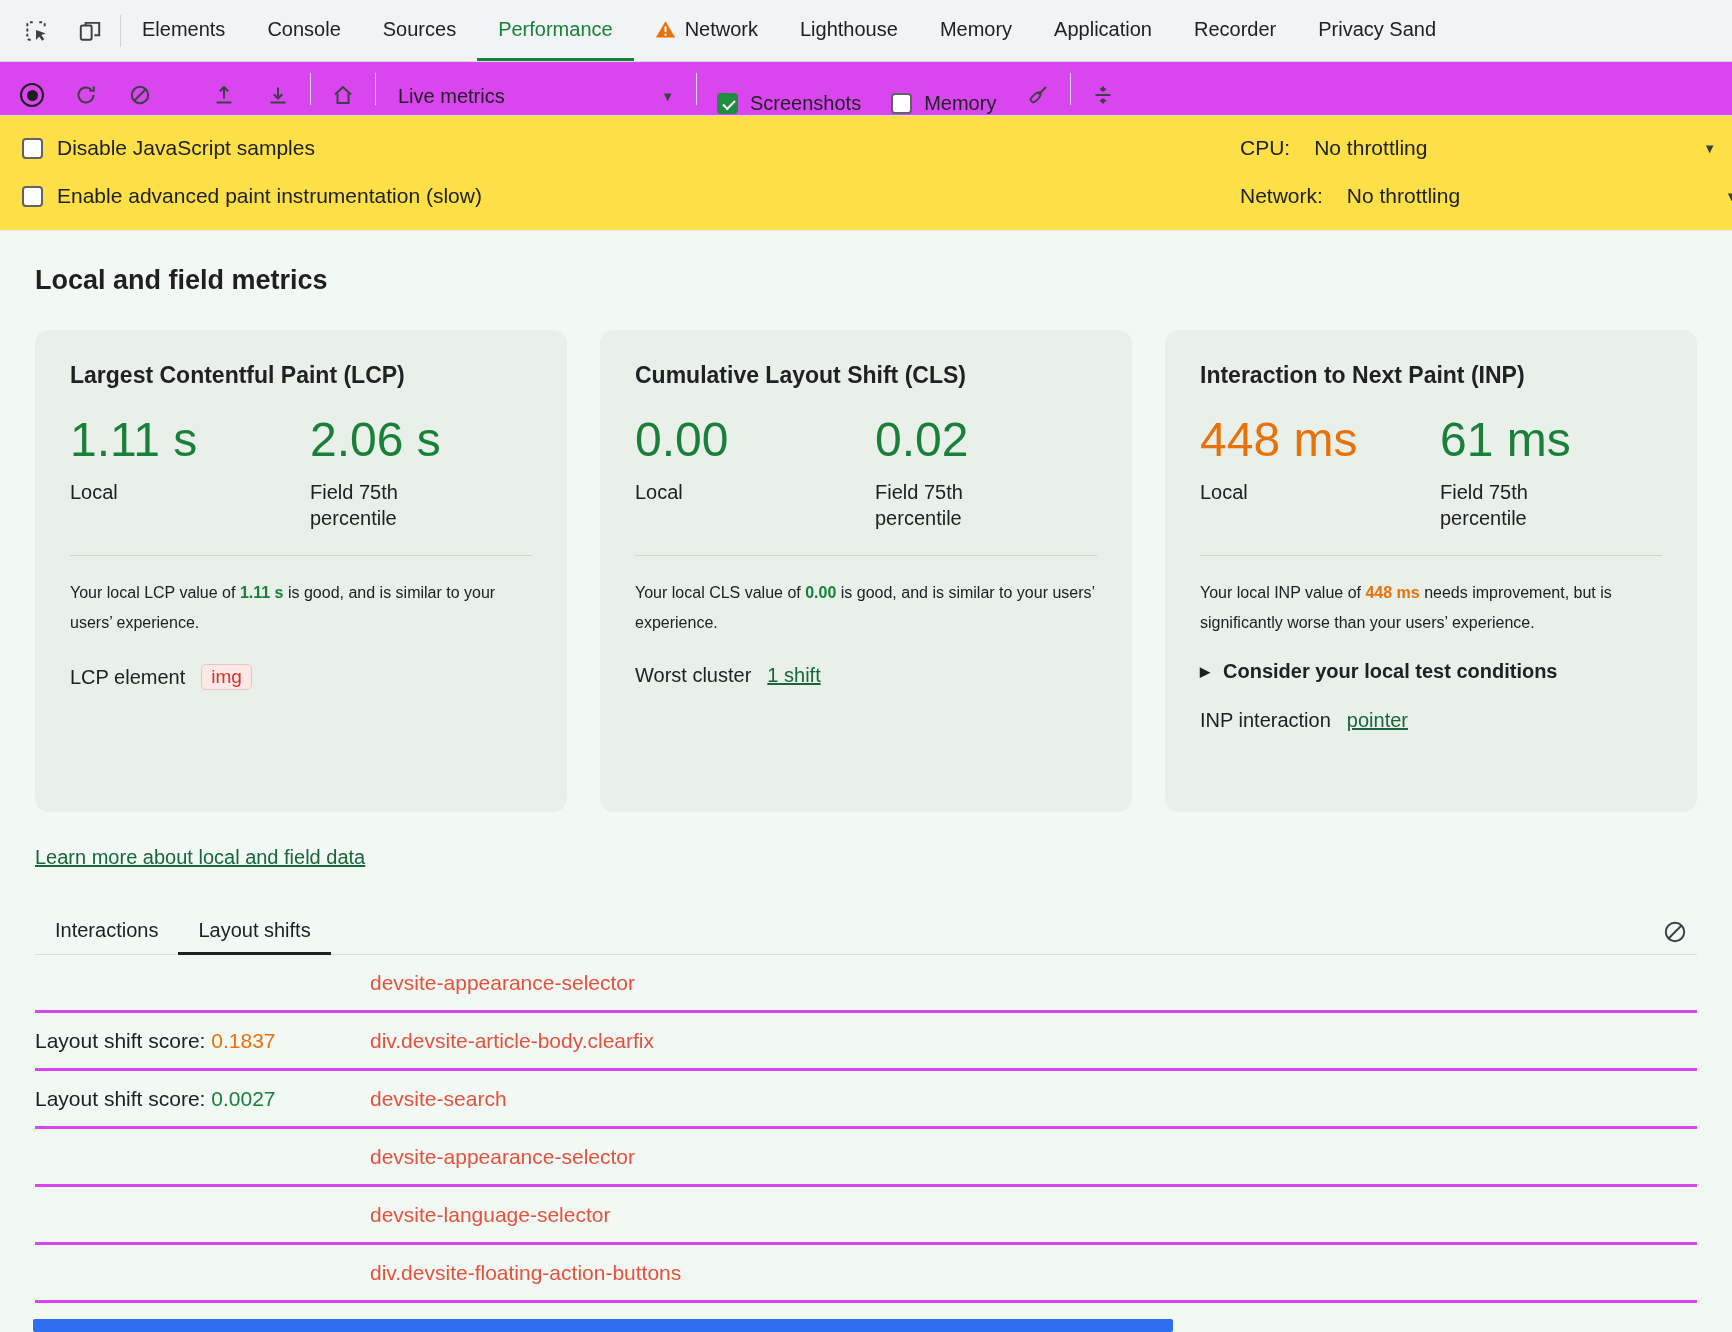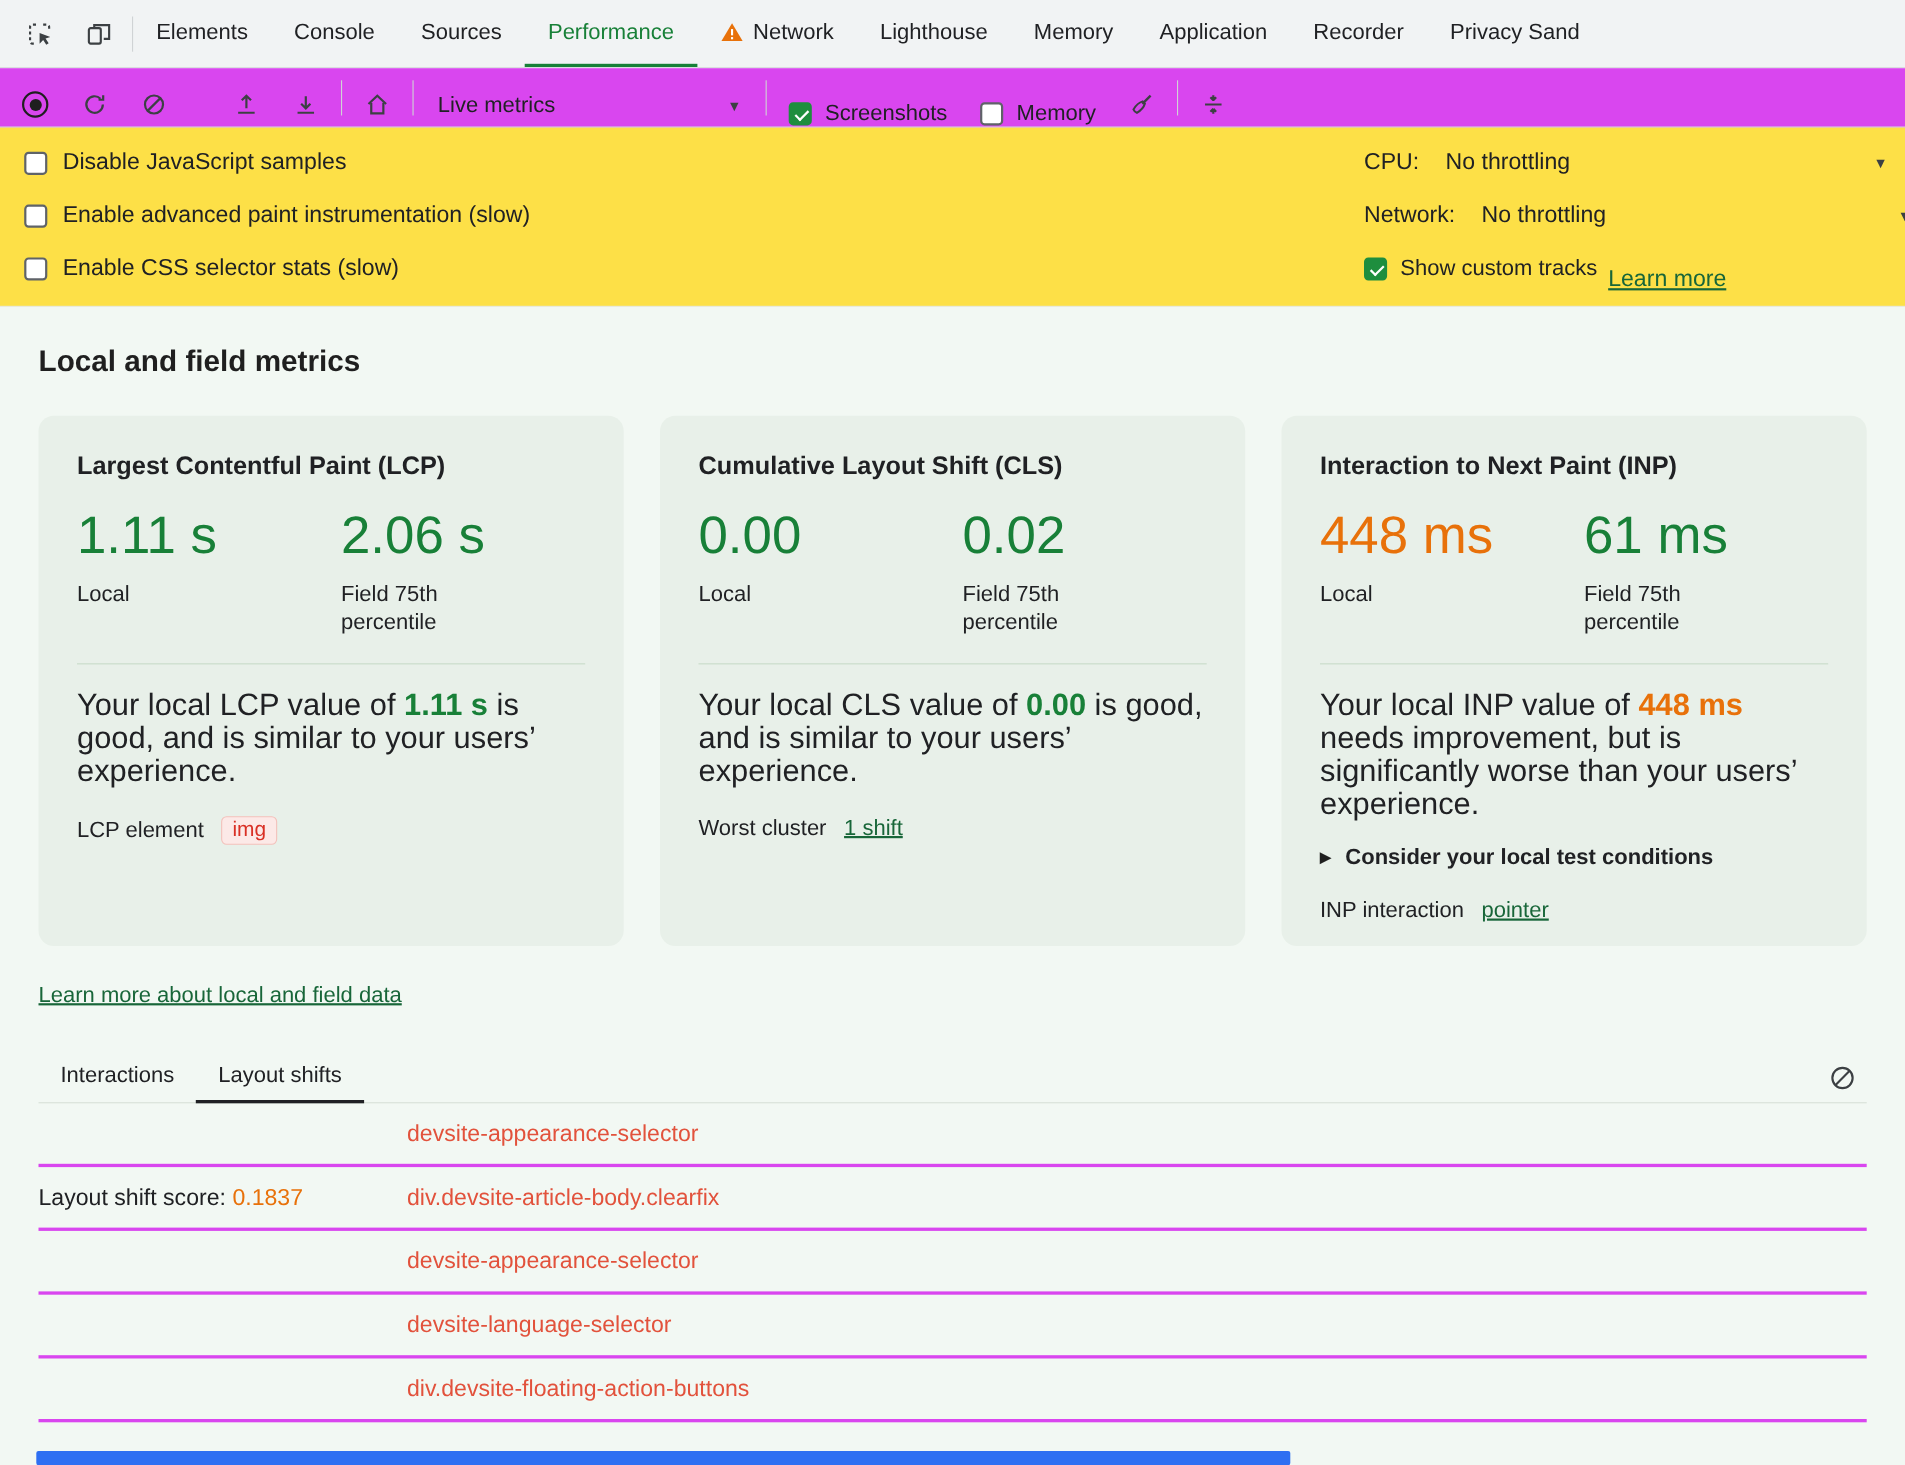--- a/index.html
+++ b/index.html
@@ -57,21 +57,21 @@
   .card { width:532px; height:482px; background:#e8f0e9; border-radius:14px; padding:32px 35px; }
   .card h3 { font-size:23px; font-weight:600; }
   .vals { display:flex; margin-top:24px; }
   .vblock.local { width:240px; flex:none; }
   .bigval { font-size:48px; line-height:54px; font-weight:400; }
   .green  { color:#188038; }
   .orange { color:#e8710a; }
   .vlabel { font-size:20px; line-height:26px; margin-top:12px; color:#202124; }
   .vblock.field .vlabel { max-width:125px; }
   .card-divider { border:none; border-top:1px solid #c8dbc8; margin:24px 0 0; }
-  .desc { font-size:28px; line-height:30px; margin-top:22px; }
+  .desc { font-size:16px; line-height:30px; margin-top:22px; }
   .dval { font-weight:700; }
   .cfooter { display:flex; align-items:center; gap:16px; margin-top:26px; font-size:20px; }
   .badge { color:#d93025; background:#fce9e7; border:1px solid #f3c1bb; border-radius:5px;
            padding:1px 9px; font-size:19px; cursor:pointer; }
   .disclosure { display:flex; align-items:center; gap:13px; margin-top:22px;
                 font-size:20px; font-weight:600; cursor:pointer; }
   .tri { font-size:13px; color:#1f1f1f; }
   .learn-link { display:inline-block; margin-top:34px; font-size:20px; }
 
   
@@ -222,24 +222,20 @@
   <section class="settings">
     <div class="settings-left">
       <label class="set-row">
         <span class="cb"></span>
         <span>Disable JavaScript samples</span>
       </label>
       <label class="set-row">
         <span class="cb"></span>
         <span>Enable advanced paint instrumentation (slow)</span>
       </label>
-      <label class="set-row">
-        <span class="cb"></span>
-        <span>Enable CSS selector stats (slow)</span>
-      </label>
     </div>
     <div class="settings-right">
       <div class="right-row">
         <span class="lbl">CPU:</span>
         <span>No throttling</span>
         <span class="dd-arrow arrow-abs" style="right:16px;">▼</span>
       </div>
       <div class="right-row">
         <span class="lbl">Network:</span>
         <span>No throttling</span>
@@ -353,20 +349,24 @@
       <div class="log-rows">
         <div class="log-row">
           <span class="score-cell"><span></span><span class="score-val"></span></span>
           <span class="elem">devsite-appearance-selector</span>
         </div>
         <div class="log-row">
           <span class="score-cell"><span>Layout shift score: </span><span class="score-val orange">0.1837</span></span>
           <span class="elem">div.devsite-article-body.clearfix</span>
         </div>
         <div class="log-row">
+          <span class="score-cell"><span>Layout shift score: </span><span class="score-val green">0.0027</span></span>
+          <span class="elem">devsite-search</span>
+        </div>
+        <div class="log-row">
           <span class="score-cell"><span></span><span class="score-val"></span></span>
           <span class="elem">devsite-appearance-selector</span>
         </div>
         <div class="log-row">
           <span class="score-cell"><span></span><span class="score-val"></span></span>
           <span class="elem">devsite-language-selector</span>
         </div>
         <div class="log-row">
           <span class="score-cell"><span></span><span class="score-val"></span></span>
           <span class="elem">div.devsite-floating-action-buttons</span>

